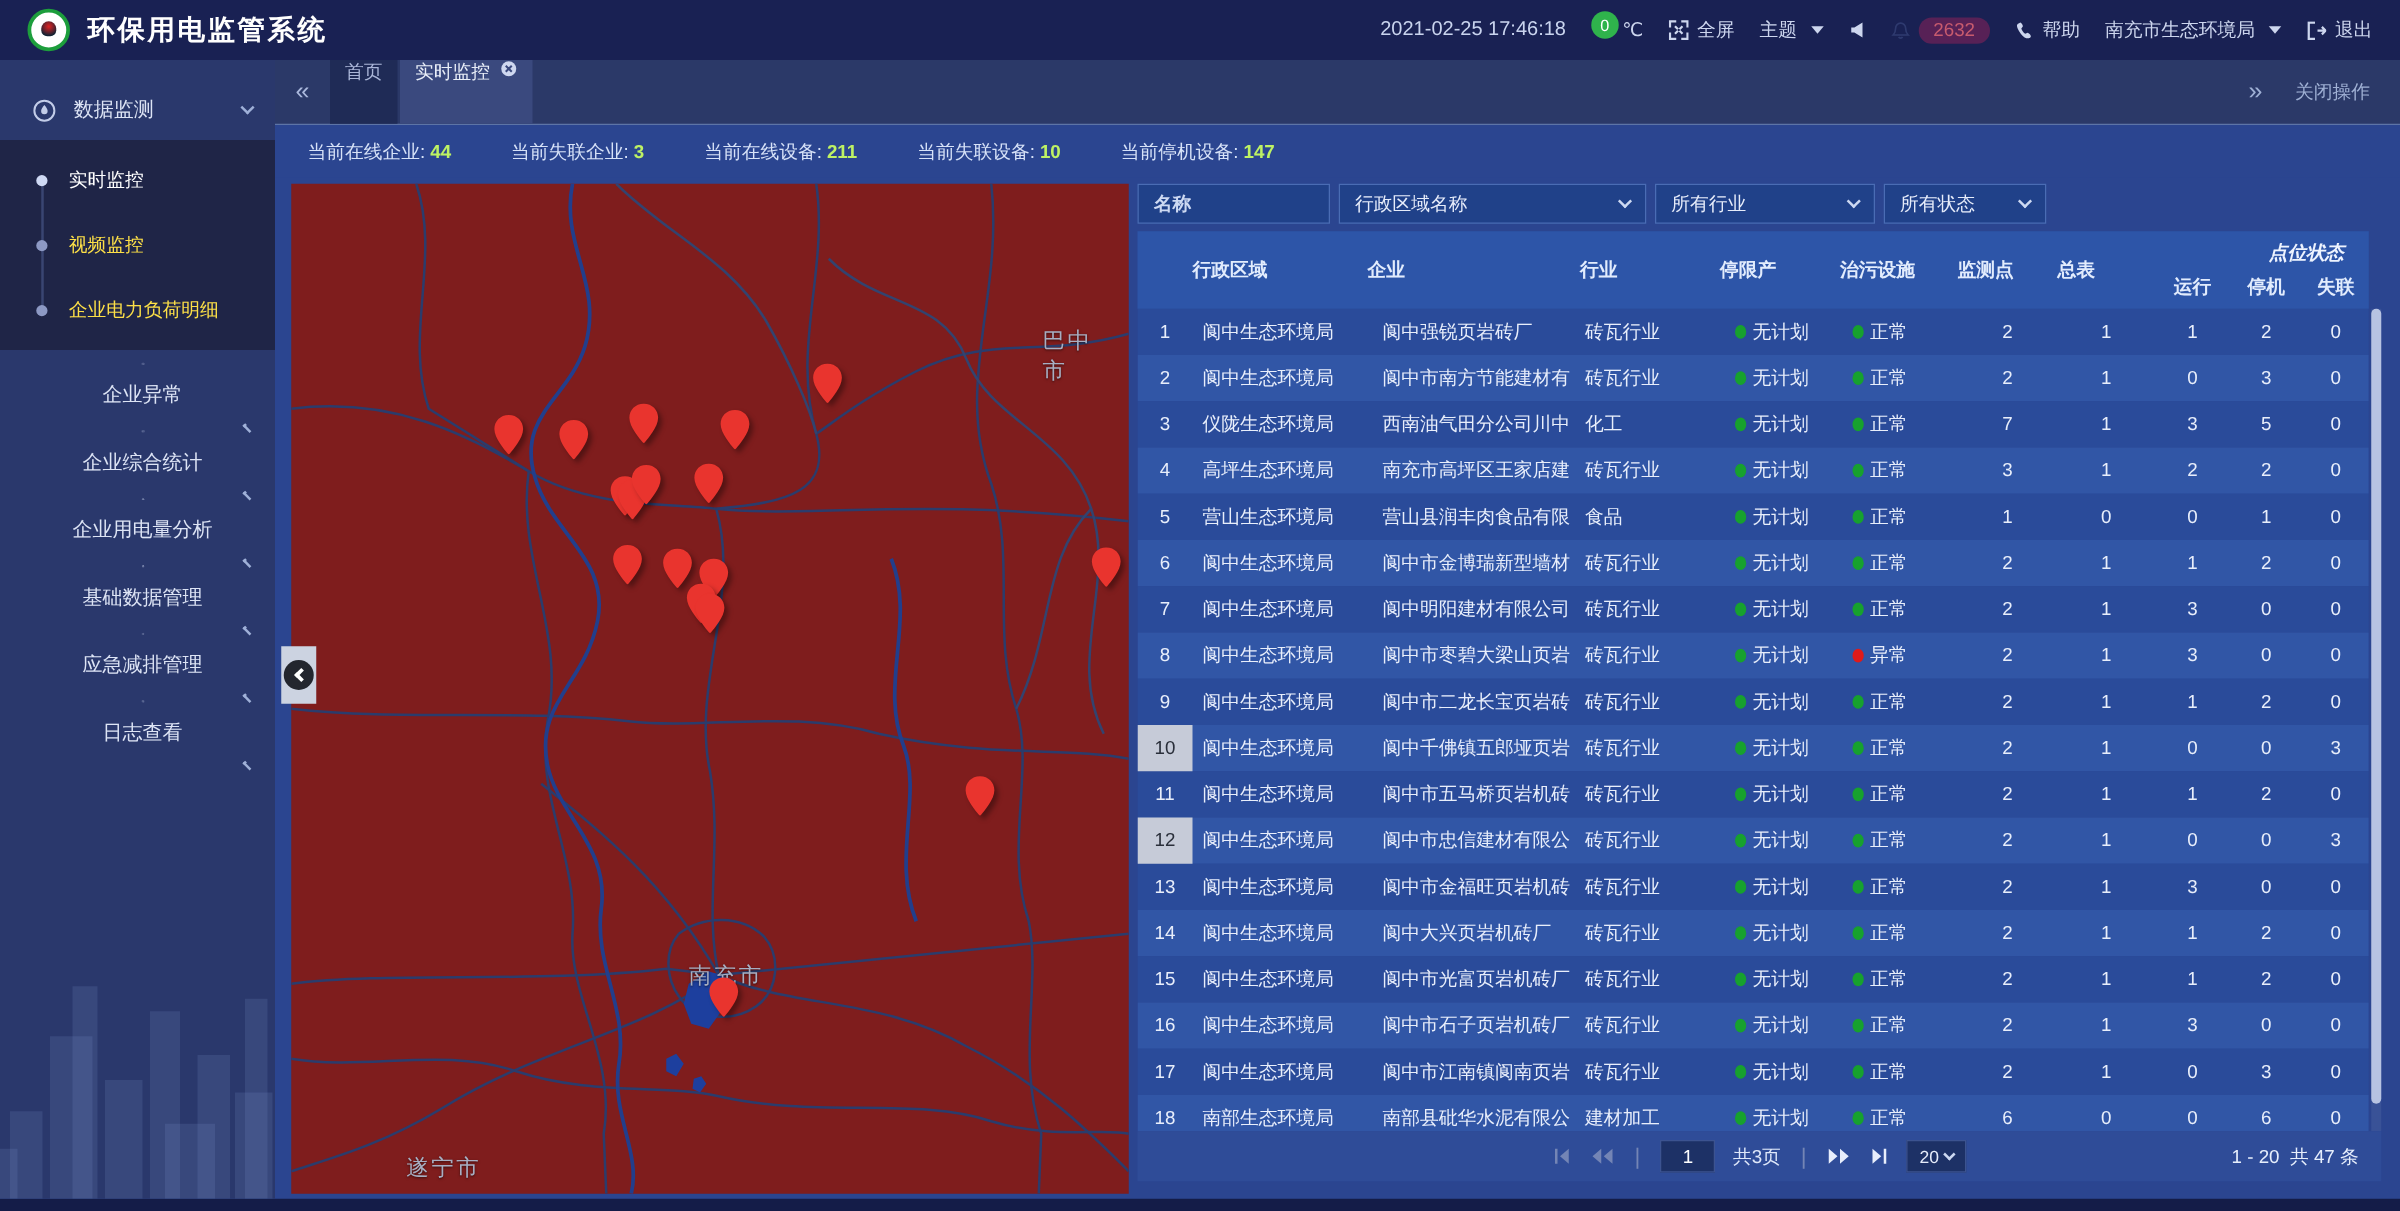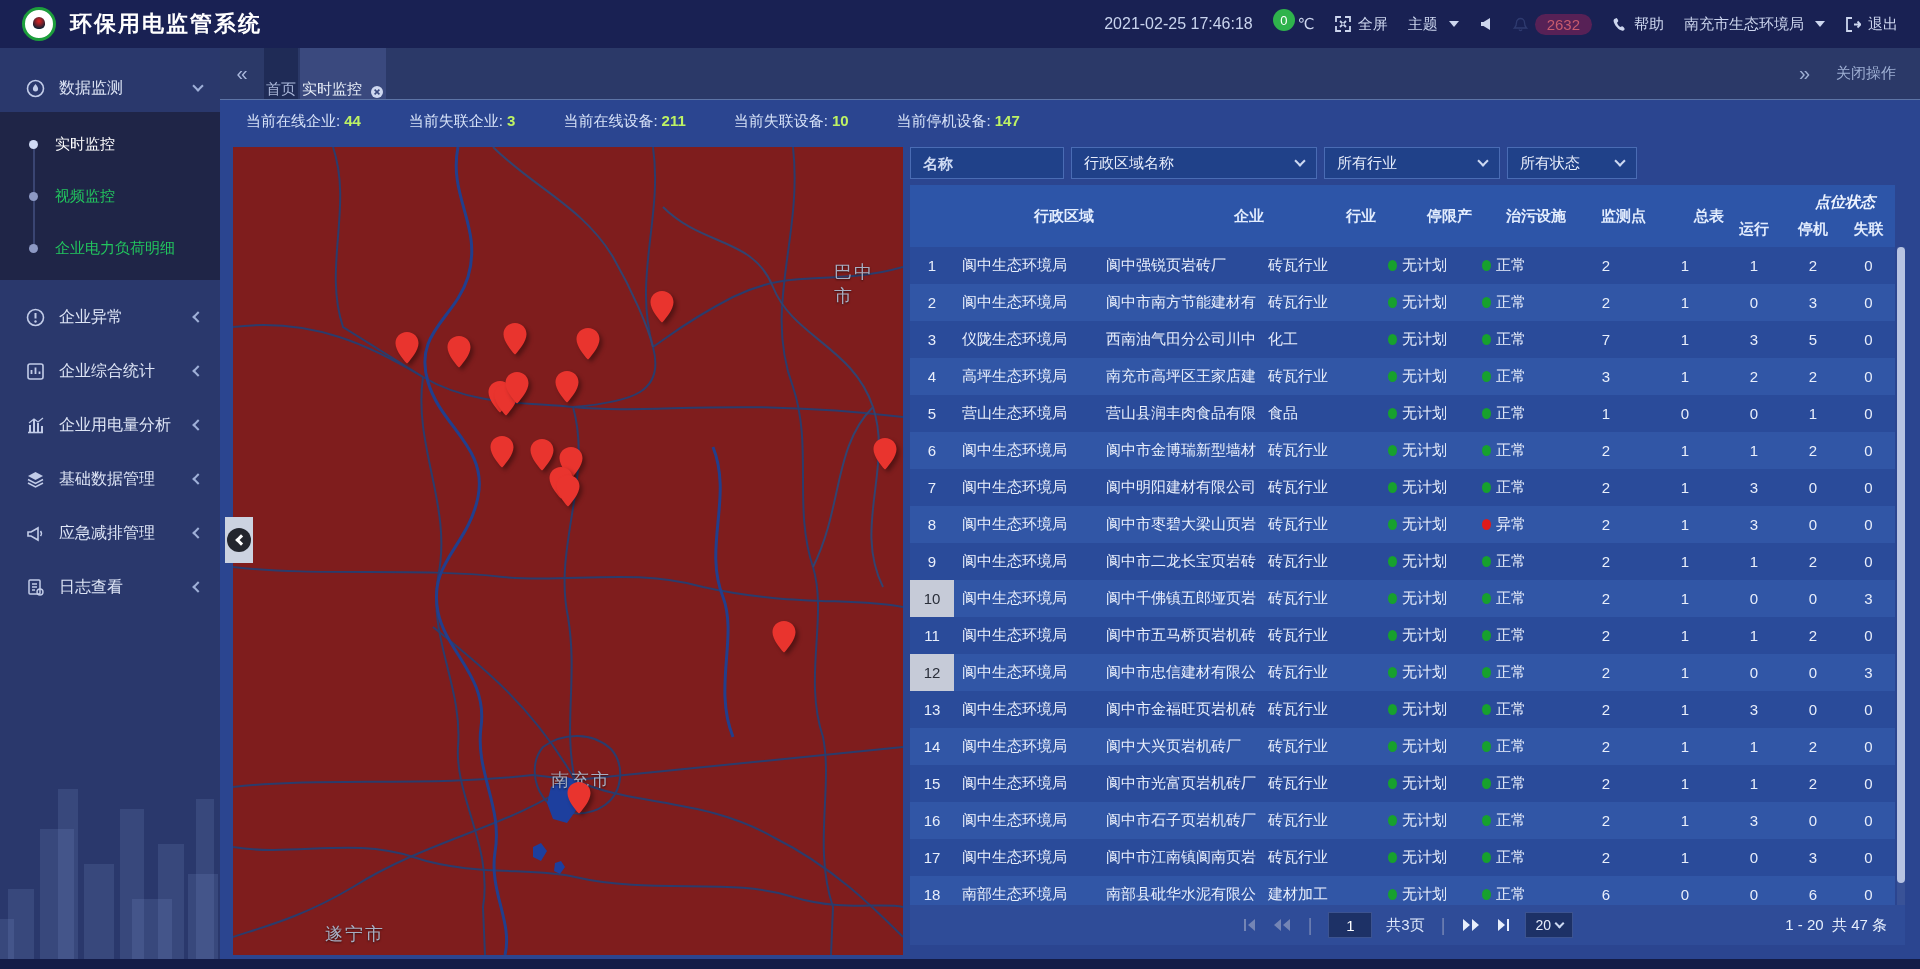--- a/index.html
+++ b/index.html
@@ -19,39 +19,39 @@
   .temp-circ{width:22px;height:22px;border-radius:50%;background:#2fb34c;color:#fff;font-size:13px;display:flex;align-items:center;justify-content:center;margin-top:-6px;}
   .caret{width:0;height:0;border-left:5px solid transparent;border-right:5px solid transparent;border-top:6px solid #cdd6ee;display:inline-block;margin-left:4px;}
   .badge-pill{background:rgba(122,34,88,.65);color:#c75b6e;border-radius:11px;padding:2px 12px;font-size:15px;}
   .bell{opacity:.5;}
   svg.ic{display:block;}
 
   
   .shell{position:absolute;top:48px;left:0;right:0;bottom:0;display:flex;}
   .sidebar{width:220px;background:#2a386c;position:relative;flex:none;overflow:hidden;padding-top:16px;}
   .mitem{height:48px;display:flex;align-items:center;gap:14px;padding:0 18px 0 26px;color:#dde4f5;font-size:16px;cursor:pointer;position:relative;}
-  .mitem.h54{height:54px;}
+  .mitem.h54{height:54px;flex-direction:column;}
   .mitem .chev-r{margin-left:auto;width:8px;height:8px;border-left:2px solid #9fb0d8;border-bottom:2px solid #9fb0d8;transform:rotate(45deg);}
   .mitem .chev-d{margin-left:auto;width:8px;height:8px;border-left:2px solid #9fb0d8;border-bottom:2px solid #9fb0d8;transform:rotate(-45deg);margin-top:-4px;}
   .submenu{background:#1f2547;padding:6px 0;position:relative;}
   .submenu::before{content:"";position:absolute;left:33px;top:30px;bottom:30px;width:2px;background:#3a4572;}
-  .sitem{height:52px;display:flex;align-items:center;gap:17px;padding-left:26px;color:#22c55e;font-size:15px;cursor:pointer;position:relative;}
+  .sitem{height:52px;display:flex;align-items:center;gap:17px;padding-left:26px;color:#fde047;font-size:15px;cursor:pointer;position:relative;}
   .sitem .dot{width:9px;height:9px;border-radius:50%;background:#8d99c4;flex:none;margin-left:3px;z-index:1;}
   .sitem.active{color:#ffffff;}
   .sitem.active .dot{background:#cfd9f4;}
   .gap10{height:10px;}
   .skyline{position:absolute;left:0;right:0;bottom:0;height:190px;pointer-events:none;}
   .skyline i{position:absolute;bottom:0;background:rgba(128,153,214,.16);}
 
   .main{flex:1;position:relative;}
 
   
   .tabstrip{height:52px;background:#2b3968;border-bottom:1px solid #5d74a6;display:flex;align-items:stretch;position:relative;}
   .tab-nav{width:44px;display:flex;align-items:center;justify-content:center;color:#aab8dc;font-size:20px;cursor:pointer;}
-  .tab{padding:0 2px;display:flex;align-items:flex-end;gap:8px;font-size:15px;color:#aab6d8;background:#1f2b56;cursor:pointer;margin-right:2px;}
+  .tab{padding:0 12px;display:flex;align-items:flex-start;gap:8px;font-size:15px;color:#aab6d8;background:#1f2b56;cursor:pointer;margin-right:2px;}
   .tab.active{background:#3a497e;color:#e8eef8;}
   .tabstrip-right{margin-left:auto;display:flex;align-items:center;gap:26px;padding-right:24px;color:#9fb0d4;font-size:15px;}
 
   
   .statsbar{height:42px;display:flex;align-items:center;gap:48px;padding-left:26px;background:#2b4590;color:#d7e2f8;font-size:15px;}
   .stat b{color:#bef264;font-weight:bold;margin-left:4px;}
 
   
   .content{position:absolute;top:95px;left:0;right:0;bottom:0;display:flex;}
   .map-panel{position:relative;margin:4px 0 0 13px;width:670px;height:808px;background:#7f1d1d;flex:none;}
@@ -67,21 +67,21 @@
   .filters{margin-top:4px;display:flex;gap:7px;height:32px;}
   .f-input,.f-select{background:#204189;border:1px solid #4a6cb4;color:#e6ecfa;font-size:15px;height:32px;display:flex;align-items:center;padding:0 12px;position:relative;}
   input.f-input{width:154px;font-weight:bold;}
   input.f-input::placeholder{color:#cdd9f2;opacity:1;}
   .f-select{justify-content:space-between;cursor:pointer;}
   .f-select .chev{width:8px;height:8px;border-left:2px solid #cdd9f2;border-bottom:2px solid #cdd9f2;transform:rotate(-45deg);margin-top:-4px;}
   .w246{width:246px;}.w176{width:176px;}.w130{width:130px;justify-content:space-between;}
 
   .grid{display:grid;grid-template-columns:44px 140px 170px 112px 96px 94px 80px 78px 60px 58px 53px;align-items:center;}
   .thead{margin-top:6px;height:62px;background:#2d55a8;color:#e2ecfd;font-size:15px;font-weight:bold;position:relative;width:985px;}
-  .thead .hc{text-align:right;}
+  .thead .hc{text-align:left;}
   .thead .sub{align-self:end;padding-bottom:8px;text-align:center;}
   .pt-group{position:absolute;right:20px;top:8px;font-style:italic;font-weight:bold;color:#eef4ff;font-size:15px;}
 
   .tbody{width:985px;height:658px;overflow:hidden;}
   .trow{height:37px;color:#e8eefb;font-size:15px;width:985px;}
   .trow:nth-child(odd){background:#2a4b9a;}
   .trow:nth-child(even){background:#3156a6;}
   .td{white-space:nowrap;overflow:hidden;}
   .td.c{text-align:center;}
   .td.pl8{padding-left:8px;}.td.pl12{padding-left:12px;}.td.pl4{padding-left:4px;}.td.pl10{padding-left:10px;}

